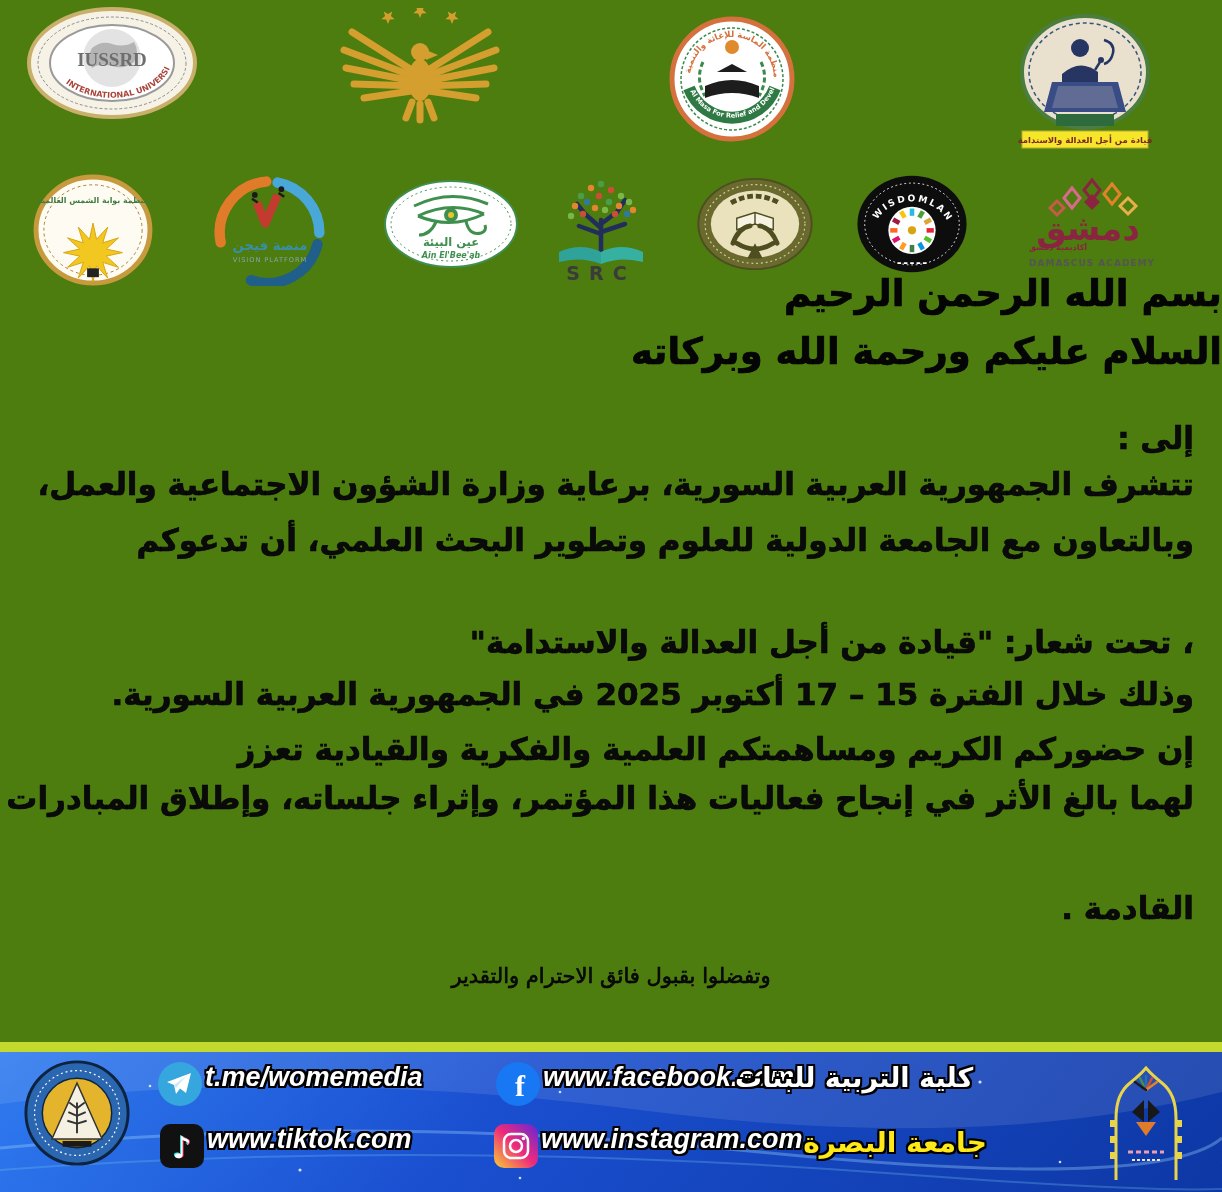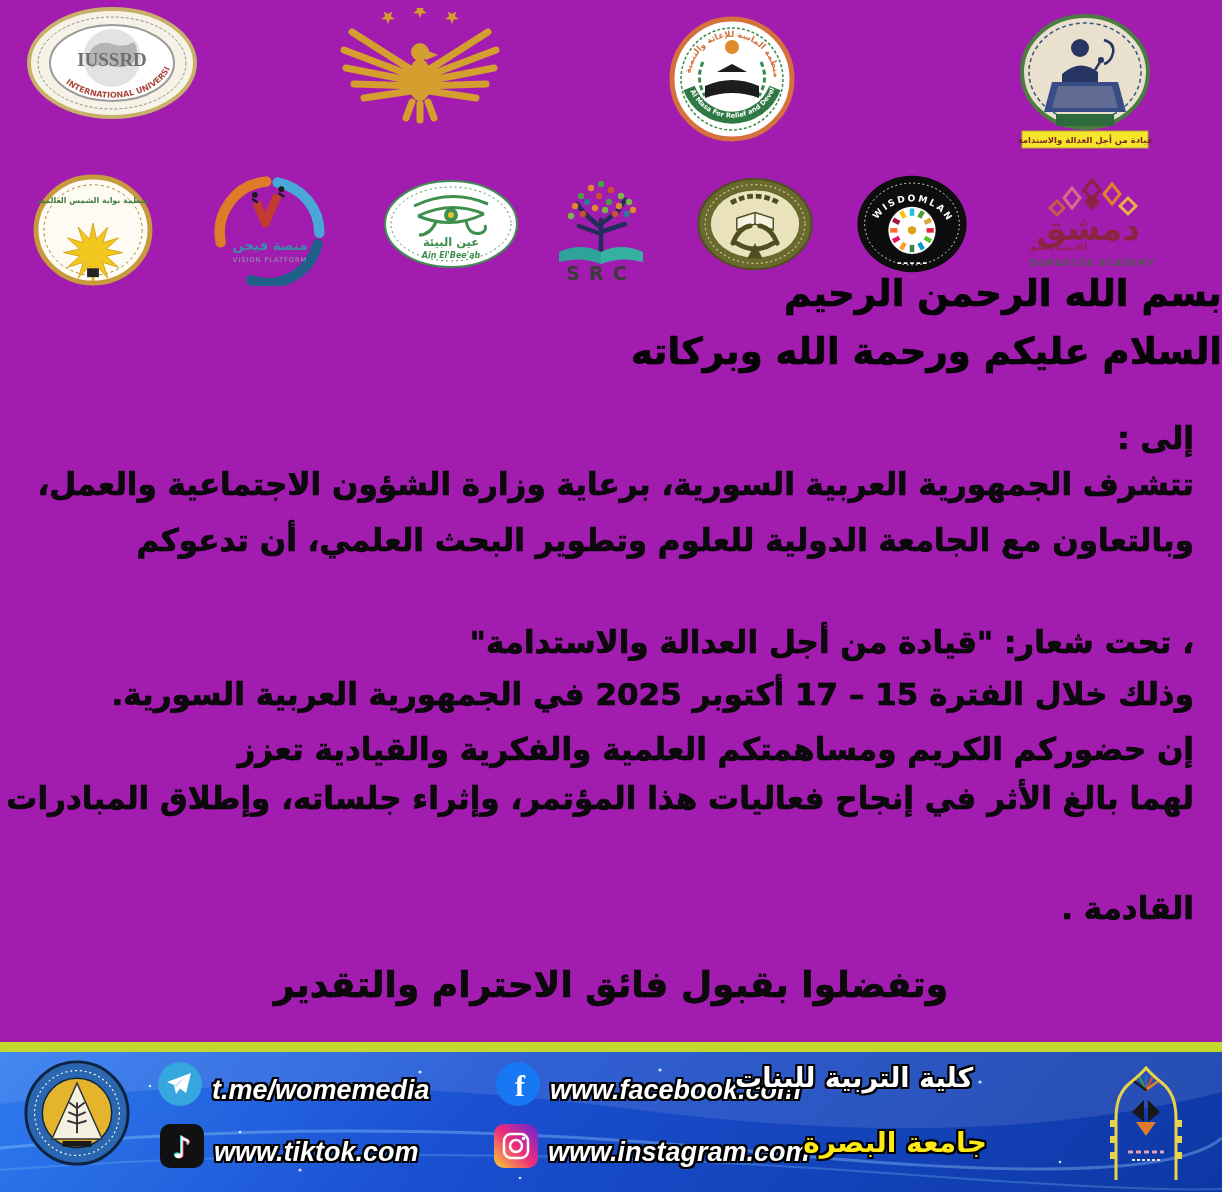--- a/index.html
+++ b/index.html
@@ -1,29 +1,29 @@
 <!DOCTYPE html>
 <html lang="ar"><head>
 <meta charset="utf-8">
 <style>
   html,body{margin:0;padding:0;background:#e9e9e9;}
-  .page{position:relative;width:1222px;height:1192px;background:#a21caf;overflow:hidden;
+  .page{position:relative;width:1222px;height:1192px;background:#4d7c0f;overflow:hidden;
         font-family:"DejaVu Sans",sans-serif;}
   .logo{position:absolute;}
   .heading{position:absolute;left:0;width:100%;font-weight:bold;color:#050505;
            direction:rtl;font-size:37px;-webkit-text-stroke:.7px #000;white-space:nowrap;}
   .body-line{position:absolute;right:28px;direction:rtl;font-size:31px;
              font-weight:bold;color:#0a0a0a;-webkit-text-stroke:.6px #000;white-space:nowrap;}
-  .closing{position:absolute;left:0;width:100%;text-align:center;direction:rtl;font-size:36px;
-           font-weight:bold;color:#0a0a0a;-webkit-text-stroke:.6px #000;}
+  .closing{position:absolute;left:0;width:100%;text-align:center;direction:rtl;font-size:21px;
+           font-weight:normal;color:#0a0a0a;-webkit-text-stroke:.6px #000;}
   .footer-strip{position:absolute;left:0;top:1042px;width:1222px;height:10px;background:#c3d92e;}
   .footer{position:absolute;left:0;top:1052px;width:1222px;height:140px;
           background:linear-gradient(130deg,#2f7bf0 0%,#1a4fd0 40%,#0d37a4 100%);}
   .footer-deco{position:absolute;left:0;top:1052px;width:1222px;height:140px;pointer-events:none;}
-  .social{position:absolute;display:flex;align-items:flex-end;gap:10px;}
+  .social{position:absolute;display:flex;align-items:flex-start;gap:3px;}
   .social-label{color:#fff;font-weight:bold;font-size:27px;font-family:"Liberation Sans",sans-serif;
      font-style:italic;
      text-shadow:-2px -2px 0 #000,2px -2px 0 #000,-2px 2px 0 #000,2px 2px 0 #000,
                  0 -2px 0 #000,0 2px 0 #000,-2px 0 0 #000,2px 0 0 #000;}
   .college{position:absolute;left:735px;top:1062px;width:320px;text-align:left;direction:rtl;
      font-size:27px;font-weight:bold;color:#fff;
      text-shadow:-2px -2px 0 #000,2px -2px 0 #000,-2px 2px 0 #000,2px 2px 0 #000,
                  0 -2px 0 #000,0 2px 0 #000,-2px 0 0 #000,2px 0 0 #000;}
   .university{position:absolute;left:755px;top:1126px;width:280px;text-align:center;direction:rtl;
      font-size:28px;font-weight:bold;color:#ffe818;

